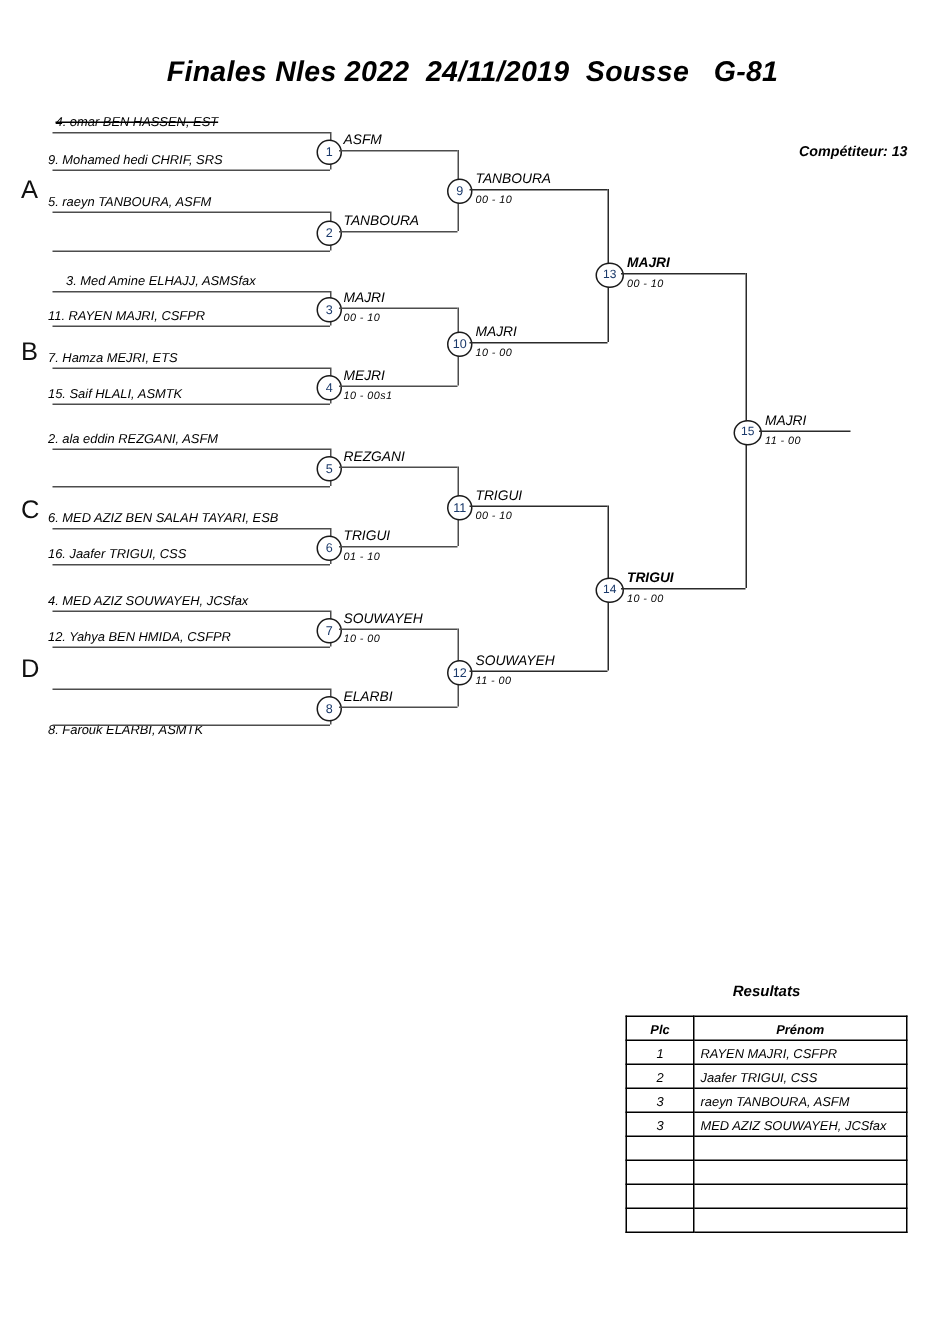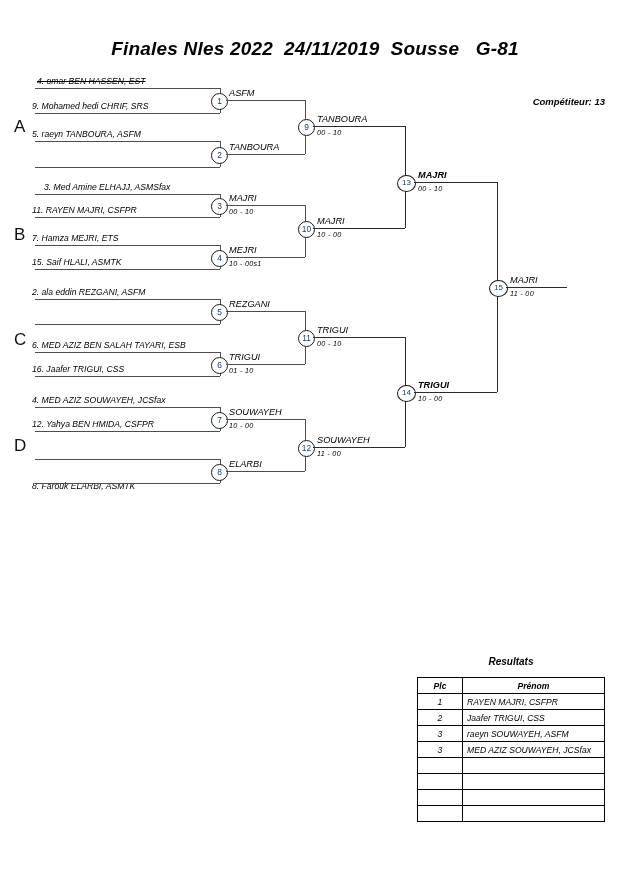--- a/index.html
+++ b/index.html
@@ -241,21 +241,21 @@
       <tr>
         <td class="plc">1</td>
         <td class="nom">RAYEN MAJRI, CSFPR</td>
       </tr>
       <tr>
         <td class="plc">2</td>
         <td class="nom">Jaafer TRIGUI, CSS</td>
       </tr>
       <tr>
         <td class="plc">3</td>
-        <td class="nom">raeyn SOUWAYEH, ASFM</td>
+        <td class="nom">raeyn TANBOURA, ASFM</td>
       </tr>
       <tr>
         <td class="plc">3</td>
         <td class="nom">MED AZIZ SOUWAYEH, JCSfax</td>
       </tr>
       <tr class="empty">
         <td class="plc"></td>
         <td class="nom"></td>
       </tr>
       <tr class="empty">

